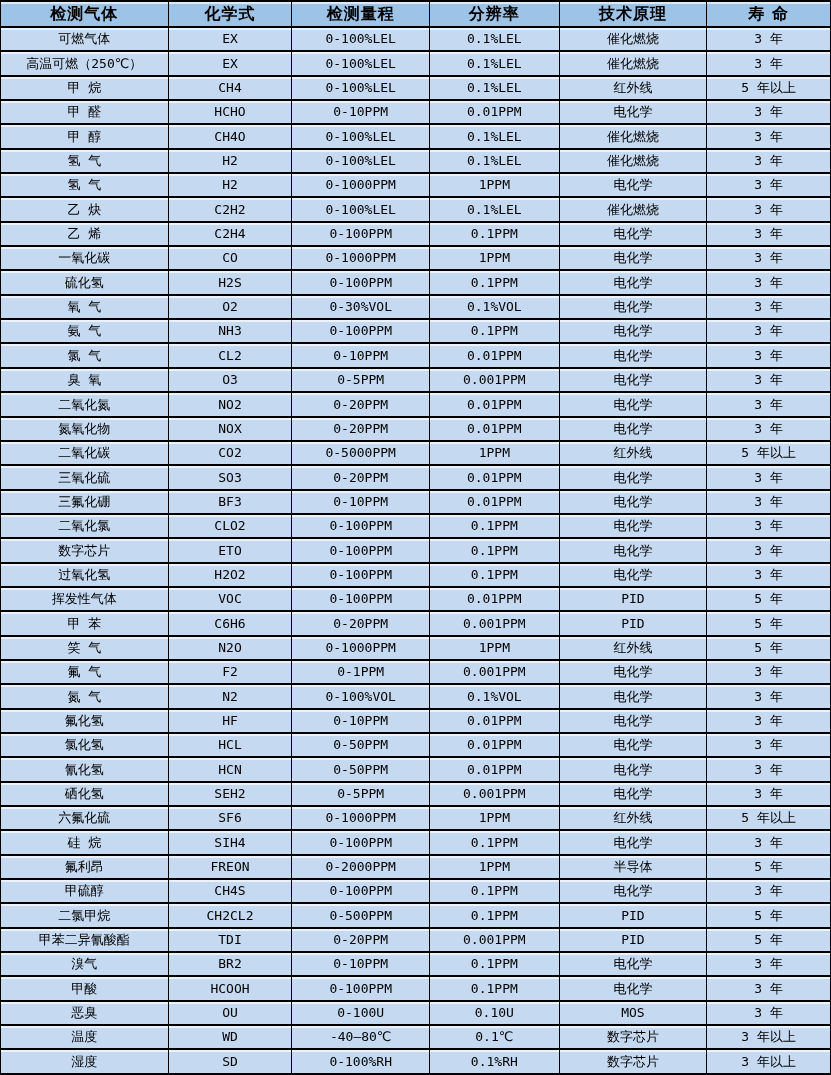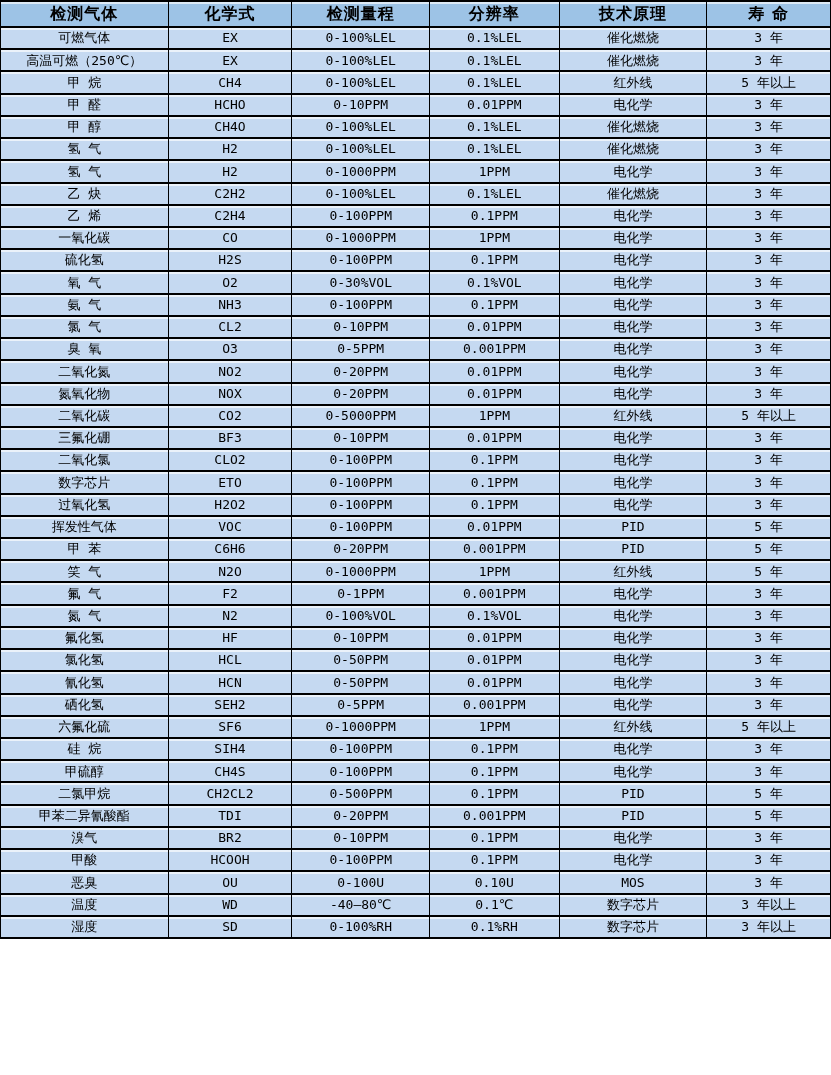--- a/index.html
+++ b/index.html
@@ -1,18 +1,18 @@
 <!DOCTYPE html>
 <html style="--header-bg: #9DC3E6; --row-bg: #C5D9F1; --border: #000000; --text: #000000;"><head>
 <meta charset="utf-8">
 <style>
   html,body{margin:0;padding:0;background:#fff;}
   #app{width:831px;height:1075px;overflow:hidden;}
   table.gas-table{
-    width:831px;height:939px;
+    width:831px;height:1075px;
     border-collapse:collapse;table-layout:fixed;
     font-family:"DejaVu Sans Mono","DejaVu Sans","Liberation Sans",sans-serif;
     color:var(--text,#000);
   }
   table.gas-table col.c1{width:20.2%}
   table.gas-table col.c2{width:14.9%}
   table.gas-table col.c3{width:16.6%}
   table.gas-table col.c4{width:15.6%}
   table.gas-table col.c5{width:17.8%}
   table.gas-table col.c6{width:14.9%}
@@ -197,20 +197,28 @@
         </tr>
         <tr>
           <td>二氧化碳</td>
           <td>CO2</td>
           <td>0-5000PPM</td>
           <td>1PPM</td>
           <td>红外线</td>
           <td>5 年以上</td>
         </tr>
         <tr>
+          <td>三氧化硫</td>
+          <td>SO3</td>
+          <td>0-20PPM</td>
+          <td>0.01PPM</td>
+          <td>电化学</td>
+          <td>3 年</td>
+        </tr>
+        <tr>
           <td>三氟化硼</td>
           <td>BF3</td>
           <td>0-10PPM</td>
           <td>0.01PPM</td>
           <td>电化学</td>
           <td>3 年</td>
         </tr>
         <tr>
           <td>二氧化氯</td>
           <td>CLO2</td>
@@ -315,20 +323,28 @@
           <td>红外线</td>
           <td>5 年以上</td>
         </tr>
         <tr>
           <td>硅 烷</td>
           <td>SIH4</td>
           <td>0-100PPM</td>
           <td>0.1PPM</td>
           <td>电化学</td>
           <td>3 年</td>
+        </tr>
+        <tr>
+          <td>氟利昂</td>
+          <td>FREON</td>
+          <td>0-2000PPM</td>
+          <td>1PPM</td>
+          <td>半导体</td>
+          <td>5 年</td>
         </tr>
         <tr>
           <td>甲硫醇</td>
           <td>CH4S</td>
           <td>0-100PPM</td>
           <td>0.1PPM</td>
           <td>电化学</td>
           <td>3 年</td>
         </tr>
         <tr>

